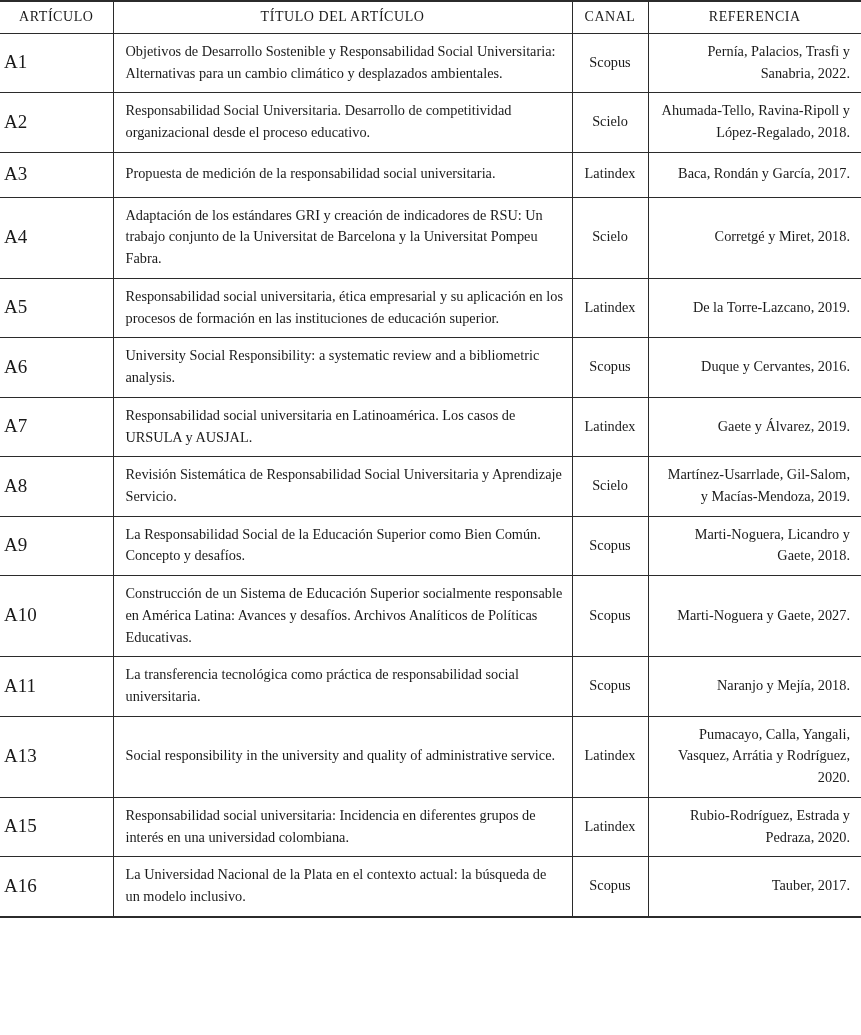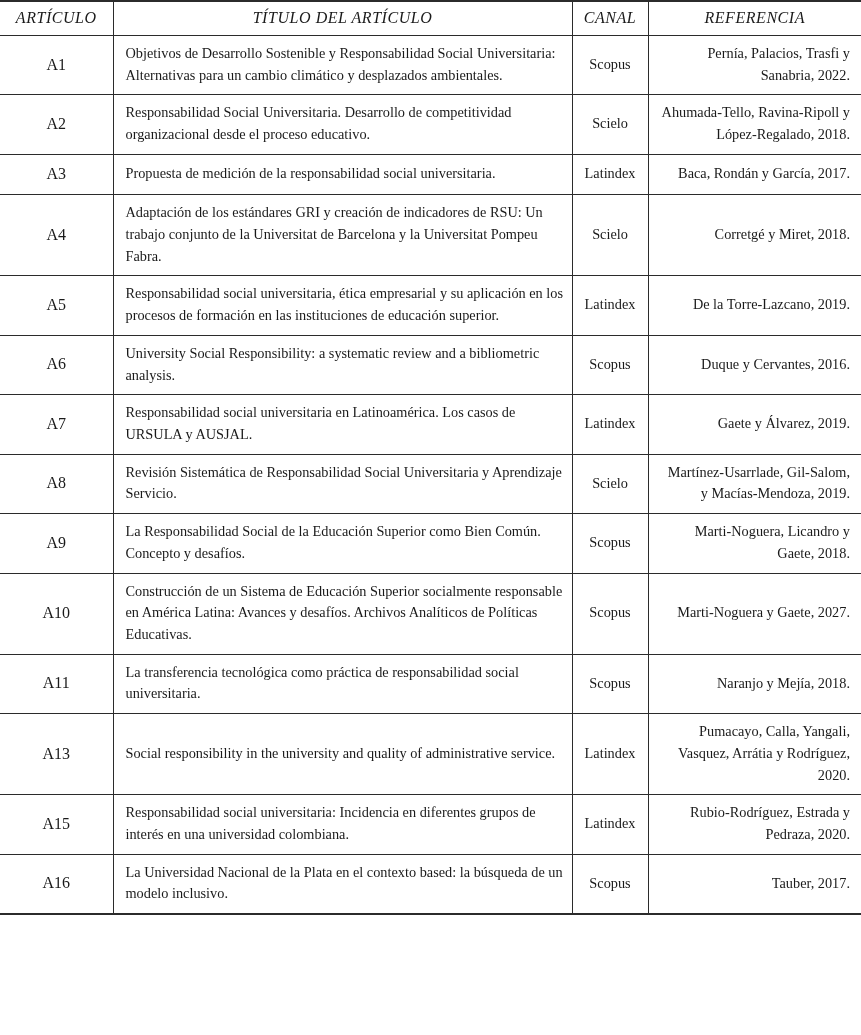--- a/index.html
+++ b/index.html
@@ -25,53 +25,52 @@
     table-layout: fixed;
     font-size: 14.3px;
   }
   table.review-table col.c-articulo   { width: 113px; }
   table.review-table col.c-titulo     { width: 459px; }
   table.review-table col.c-canal      { width: 76px; }
   table.review-table col.c-referencia { width: 213px; }
 
   thead th {
     font-weight: normal;
-    font-size: 16px;
+    font-size: 14px;
     letter-spacing: 0.55px;
     text-align: center;
     vertical-align: middle;
     padding: 7px 6px 8px 6px;
     border-top: 2.1px solid #2b2b2b;
     border-bottom: 1.5px solid #2b2b2b;
     border-left: 1.1px solid #2b2b2b;
     border-right: 1.1px solid #2b2b2b;
     white-space: nowrap;
-    font-style: italic;
   }
   thead th:first-child { border-left: none; }
   thead th:last-child  { border-right: none; }
 
   tbody td {
     vertical-align: middle;
     border-bottom: 1.5px solid #2b2b2b;
     border-left: 1.1px solid #2b2b2b;
     border-right: 1.1px solid #2b2b2b;
     padding: 7px 10px 8px 10px;
     line-height: 1.52;
   }
   tbody td:first-child { border-left: none; }
   tbody td:last-child  { border-right: none; }
 
   tbody tr:last-child td { border-bottom: 2.1px solid #2b2b2b; }
 
   td.cell-articulo {
-    text-align: center;
+    text-align: left;
     padding-left: 4px;
     padding-right: 4px;
-    font-size: 16px;
+    font-size: 19px;
   }
   td.cell-titulo {
     text-align: left;
     padding-left: 12px;
     padding-right: 8px;
     margin-top: 8px;
   }
   td.cell-canal {
     text-align: center;
     padding-left: 3px;
@@ -178,19 +177,19 @@
           <td class="cell-referencia">Pumacayo, Calla, Yangali, Vasquez, Arrátia y Rodríguez, 2020.</td>
         </tr>
         <tr>
           <td class="cell-articulo">A15</td>
           <td class="cell-titulo">Responsabilidad social universitaria: Incidencia en diferentes grupos de interés en una universidad colombiana.</td>
           <td class="cell-canal">Latindex</td>
           <td class="cell-referencia">Rubio-Rodríguez, Estrada y Pedraza, 2020.</td>
         </tr>
         <tr>
           <td class="cell-articulo">A16</td>
-          <td class="cell-titulo">La Universidad Nacional de la Plata en el contexto based: la búsqueda de un modelo inclusivo.</td>
+          <td class="cell-titulo">La Universidad Nacional de la Plata en el contexto actual: la búsqueda de un modelo inclusivo.</td>
           <td class="cell-canal">Scopus</td>
           <td class="cell-referencia">Tauber, 2017.</td>
         </tr>
       </tbody>
   </table>
 </div>
 
 </body></html>

